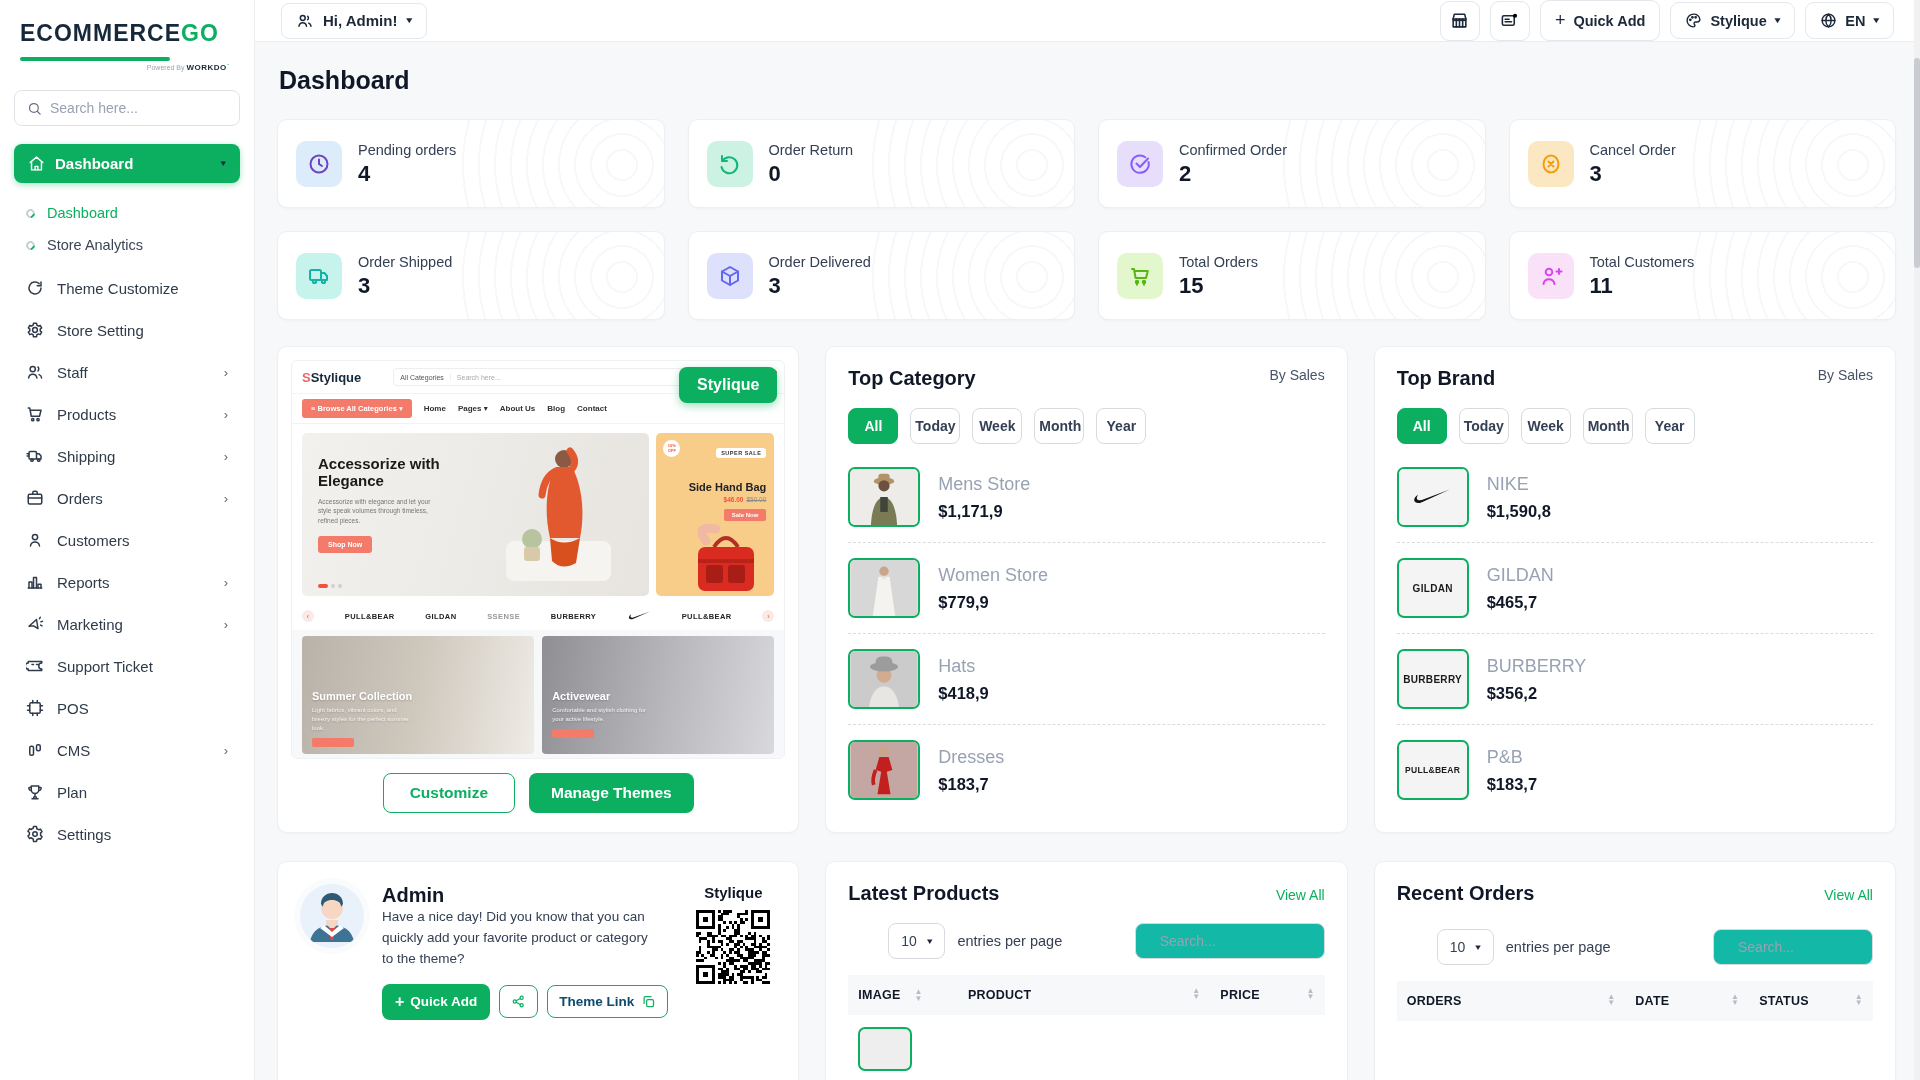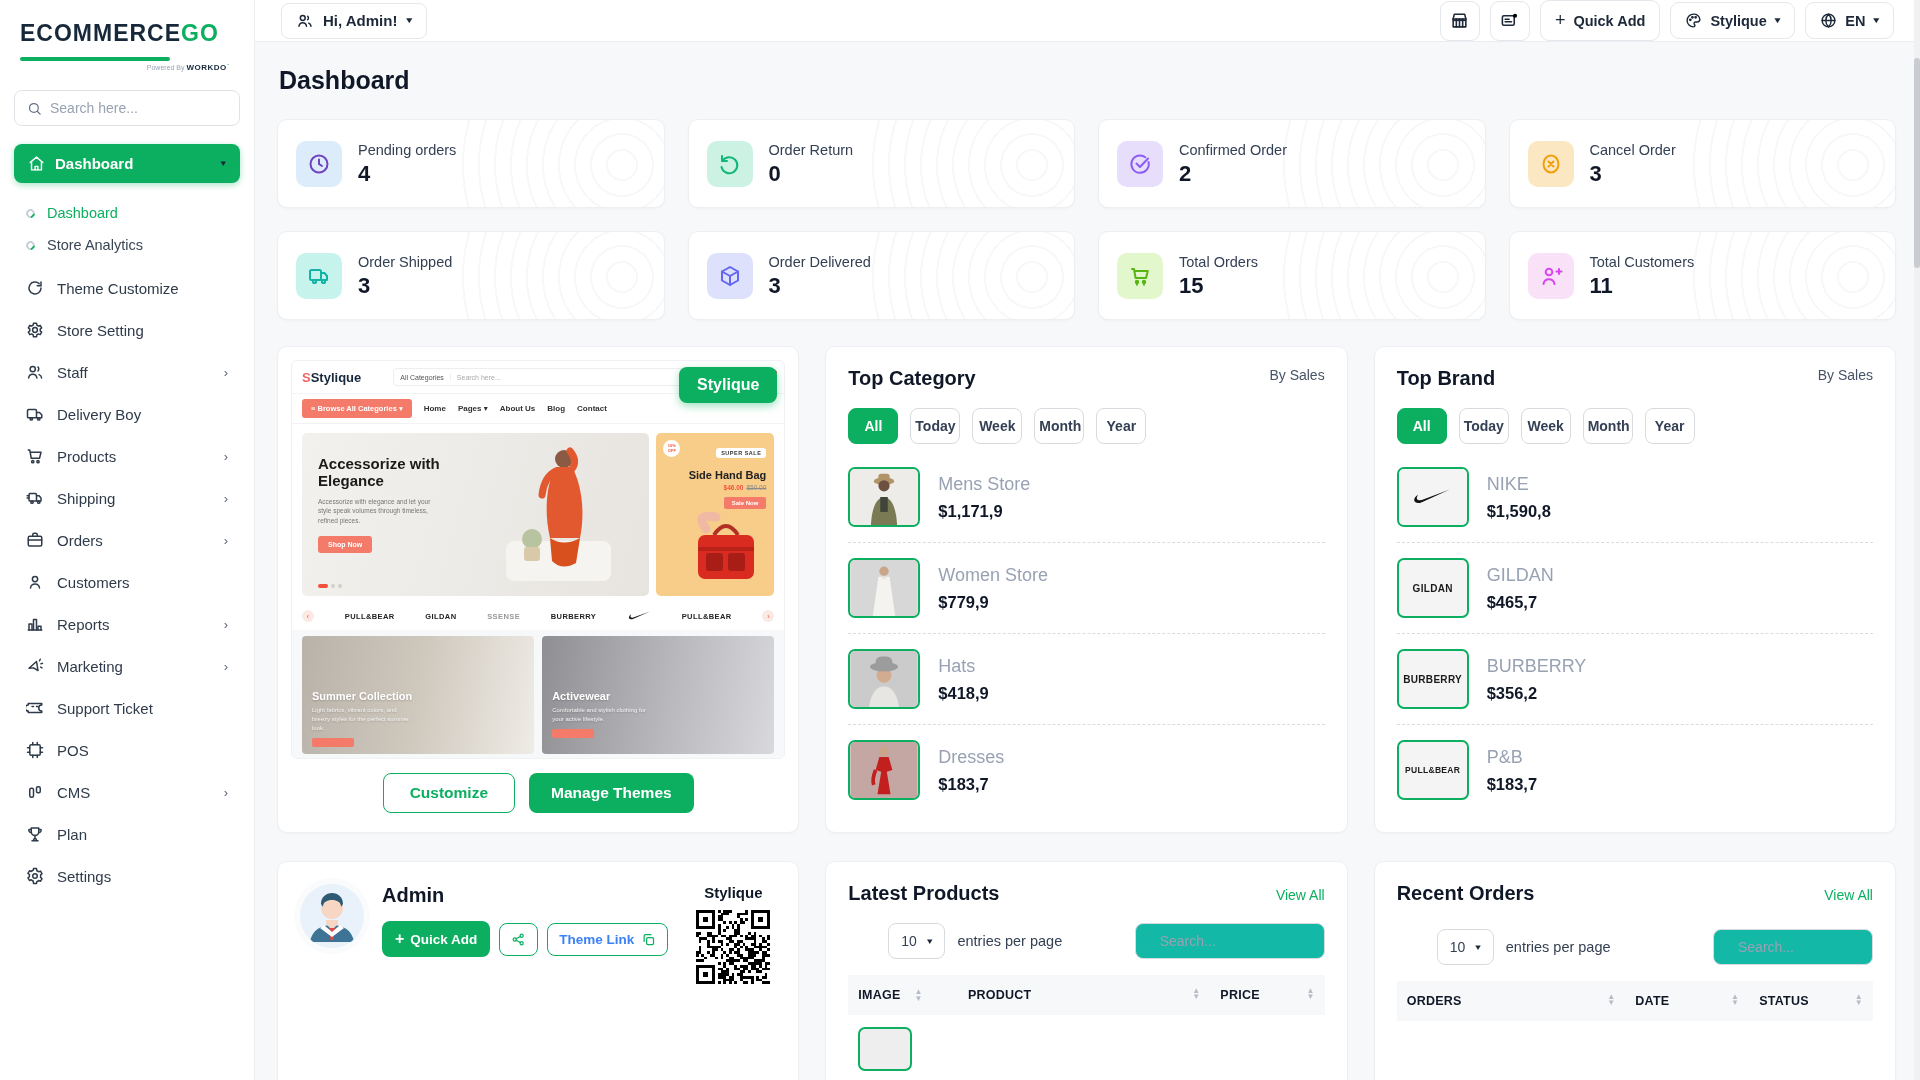--- a/index.html
+++ b/index.html
@@ -87,21 +87,21 @@
   .mini-hero h3 { font-size:15px; line-height:1.15; font-weight:800; color:#1a1a1a; width:130px;}
   .mini-hero p { font-size:6.5px; color:#777; width:120px; margin-top:7px; line-height:1.5;}
   .mini-hero .shop { display:inline-block; background:#f47a6a; color:#fff; font-size:7px; font-weight:700; padding:5px 10px; border-radius:3px; margin-top:10px;}
   .mini-hero .dots { position:absolute; bottom:8px; left:16px; display:flex; gap:3px; align-items:center;}
   .mini-hero .dots i { width:4px; height:4px; border-radius:4px; background:#d3cfc9; }
   .mini-hero .dots i.on { width:10px; background:#f4513d;}
   .hero-fig { position:absolute; right:38px; top:10px; }
   .mini-promo { width:118px; height:163px; border-radius:5px; background:#f8cd8a; position:relative; padding:8px; text-align:right; overflow:hidden;}
   .mini-promo .sale-tag { display:inline-block; background:#fff; border-radius:3px; font-size:5.5px; font-weight:700; color:#333; padding:2px 5px; letter-spacing:.5px;}
   .mini-promo .burst { position:absolute; left:7px; top:7px; width:17px; height:17px; background:#fff; border-radius:50%; font-size:4px; font-weight:700; color:#f4513d; display:flex; align-items:center; justify-content:center; text-align:center; line-height:1.1;}
-  .mini-promo h4 { font-size:11px; font-weight:800; color:#222; margin-top:10px;}
+  .mini-promo h4 { font-size:11px; font-weight:800; color:#222; margin-top:22px;}
   .mini-promo .prices { font-size:6.5px; color:#f4513d; font-weight:700; margin-top:3px;}
   .mini-promo .prices s { color:#8c8c8c; font-weight:400; margin-left:3px;}
   .mini-promo .sale-btn { display:inline-block; background:#f47a6a; color:#fff; font-size:6px; font-weight:700; padding:3px 8px; border-radius:2px; margin-top:4px;}
   .stylique-badge { position:absolute; top:20px; right:21px; background:#0caf60; color:#fff; font-size:16px; font-weight:600; padding:9px 18px; border-radius:8px; box-shadow:0 3px 8px rgba(12,175,96,.4); z-index:3;}
   .mini-brands { display:flex; align-items:center; justify-content:space-between; padding:10px 10px 8px 10px;}
   .mini-brands .bn { font-size:7.5px; font-weight:800; color:#222; letter-spacing:.4px; }
   .mini-brands .bn.light { color:#9a9a9a; font-weight:700;}
   .mini-brands .arrow { width:12px; height:12px; border-radius:50%; background:#fbe9e6; color:#f4513d; font-size:7px; display:flex; align-items:center; justify-content:center;}
   .mini-cards { display:flex; gap:8px; padding:6px 10px 10px 10px; background:#f7f8f9; margin:0 0 0 0;}
   .mini-card { flex:1; height:118px; border-radius:4px; position:relative; overflow:hidden; padding:54px 0 0 10px;}
@@ -132,21 +132,21 @@
   .ri-val { font-size:16.5px; font-weight:700; color:#101828;}
 
   
   .admin-panel { padding:22px; display:flex; gap:18px; position:relative;}
   .avatar { width:64px; height:64px; border-radius:50%; flex:0 0 auto; background:#f1f3f5; display:flex; align-items:center; justify-content:center; overflow:hidden; box-shadow:0 0 0 6px #fafbfc;}
   .admin-mid { flex:1; }
   .admin-title { font-size:20px; font-weight:700; color:#101828; margin-bottom:0;}
   .admin-msg { font-size:13.5px; color:#344054; line-height:1.55; max-width:280px;}
   .admin-btns { display:flex; gap:9px; margin-top:14px; align-items:center;}
   .btn-green-sm { border:0; background:#0caf60; color:#fff; font-size:13.5px; font-weight:600; padding:9px 13px; border-radius:8px; cursor:pointer; display:flex; align-items:center; gap:6px; font-family:inherit;}
-  .btn-out-sm { border:1.5px solid #0caf60; background:#fff; color:#3b82f6; font-size:13.5px; font-weight:600; padding:8px 11px; border-radius:8px; cursor:pointer; display:flex; align-items:flex-start; gap:7px; font-family:inherit;}
+  .btn-out-sm { border:1.5px solid #0caf60; background:#fff; color:#0c4a6e; font-size:13.5px; font-weight:600; padding:8px 11px; border-radius:8px; cursor:pointer; display:flex; align-items:flex-start; gap:7px; font-family:inherit;}
   .btn-out-sm svg { width:15px; height:15px; stroke:#0caf60;}
   .qr-wrap { text-align:center; width:86px;}
   .qr-label { font-size:15px; font-weight:700; color:#101828; margin-bottom:6px;}
   .qr-box svg { width:80px; height:80px; display:block; margin:0 auto;}
 
   .table-panel { padding:20px 22px; }
   .tp-head { display:flex; align-items:baseline; justify-content:space-between;}
   .view-all { font-size:14px; color:#0caf60; cursor:pointer; text-decoration:none;}
   .tp-controls { display:flex; align-items:center; margin-top:18px; gap:12px;}
   .select-box { display:flex; align-items:center; gap:10px; border:1px solid #d7dbe0; border-radius:8px; padding:9px 12px; font-size:14px; color:#344054; cursor:pointer; background:#fff;margin-left:40px;}
@@ -222,29 +222,20 @@
       </li>
       <li>
         <svg viewBox="0 0 24 24" fill="none" stroke-width="2" stroke-linecap="round">
             <circle cx="9" cy="8" r="3.5"></circle>
             <path d="M3.5 20c.5-3.5 2.5-5 5.5-5s5 1.5 5.5 5"></path>
             <path d="M16 5.5a3.5 3.5 0 0 1 0 5"></path>
             <path d="M17.5 15.5c2 .6 3 2 3.3 4.5"></path>
           </svg>
         <span class="lbl">Staff</span>
         <span class="chev">›</span>
-      </li>
-      <li>
-        <svg viewBox="0 0 24 24" fill="none" stroke-width="2" stroke-linecap="round" stroke-linejoin="round">
-            <rect x="2" y="6" width="12" height="11" rx="1.5"></rect>
-            <path d="M14 10h4l3 3v4h-7"></path>
-            <circle cx="7" cy="18.5" r="1.6"></circle>
-            <circle cx="17" cy="18.5" r="1.6"></circle>
-          </svg>
-        <span class="lbl">Delivery Boy</span>
       </li>
       <li>
         <svg viewBox="0 0 24 24" fill="none" stroke-width="2" stroke-linecap="round" stroke-linejoin="round">
             <path d="M3 4h2l2 11h11l2-8H6"></path>
             <circle cx="9" cy="19.5" r="1.5"></circle>
             <circle cx="16" cy="19.5" r="1.5"></circle>
           </svg>
         <span class="lbl">Products</span>
         <span class="chev">›</span>
       </li>
@@ -724,20 +715,21 @@
               <circle cx="32" cy="24" r="11" fill="#f7d7c4"></circle>
               <path d="M21 20c0-7 5-11 11-11s11 4 11 11l-2 3c0-5-4-7-9-7s-9 2-9 7z" fill="#2e5a74"></path>
               <path d="M10 58c2-12 11-17 22-17s20 5 22 17z" fill="#3d7394"></path>
               <path d="M26 40l6 6 6-6v-4H26z" fill="#f7d7c4"></path>
               <path d="M29 44h6l-1.5 12h-3z" fill="#d84b4b"></path>
               <path d="M24 41l8 7 8-7 4 3-12 9-12-9z" fill="#fff"></path>
             </svg>
           </div>
           <div class="admin-mid">
             <div class="admin-title">Admin</div>
+            <p class="admin-msg">Have a nice day! Did you know that you can quickly add your favorite product or category to the theme?</p>
             <div class="admin-btns">
               <button class="btn-green-sm">
                   <span style="font-size:16px">+</span>
                   <span>Quick Add</span>
                 </button>
               <button class="btn-out-sm">
                 <svg viewBox="0 0 24 24" fill="none" stroke-width="2" stroke-linecap="round">
                     <circle cx="6" cy="12" r="2.5"></circle>
                     <circle cx="17" cy="6" r="2.5"></circle>
                     <circle cx="17" cy="18" r="2.5"></circle>

